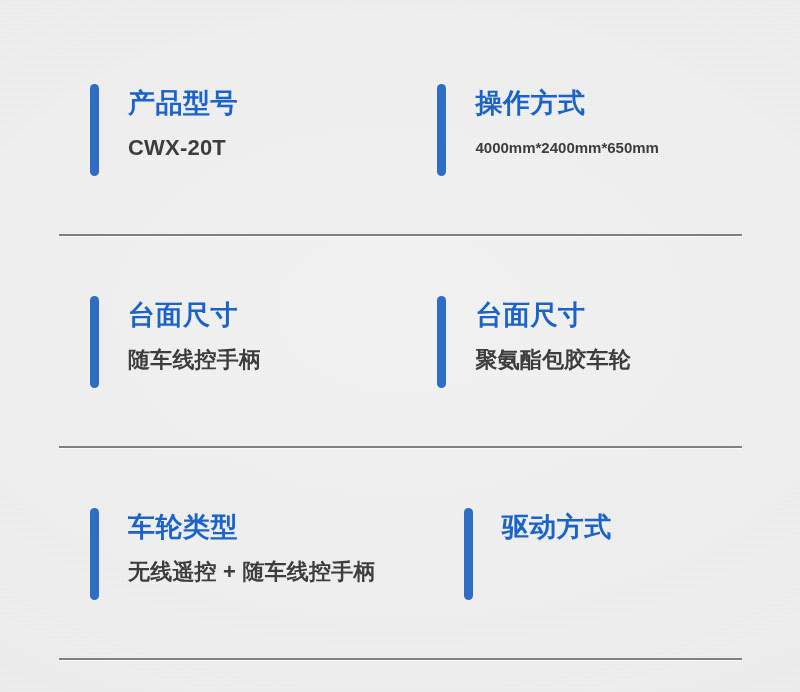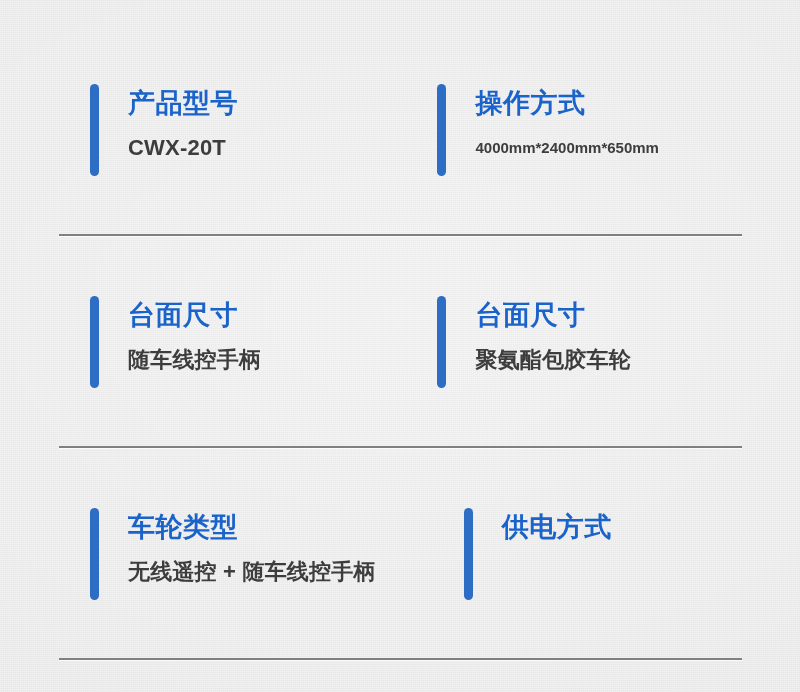--- a/index.html
+++ b/index.html
@@ -163,21 +163,21 @@
       <div class="spec-cell left">
         <div class="accent-bar"></div>
         <div class="cell-text">
           <div class="spec-title">车轮类型</div>
           <div class="spec-value">无线遥控 + 随车线控手柄</div>
         </div>
       </div>
       <div class="spec-cell right">
         <div class="accent-bar"></div>
         <div class="cell-text">
-          <div class="spec-title">供电方式</div>
+          <div class="spec-title">驱动方式</div>
         </div>
       </div>
     </div>
 
     <div class="pad-mid"></div>
     <div class="divider"></div>
 
   </div>
 
   <div class="pad-bottom"></div>

